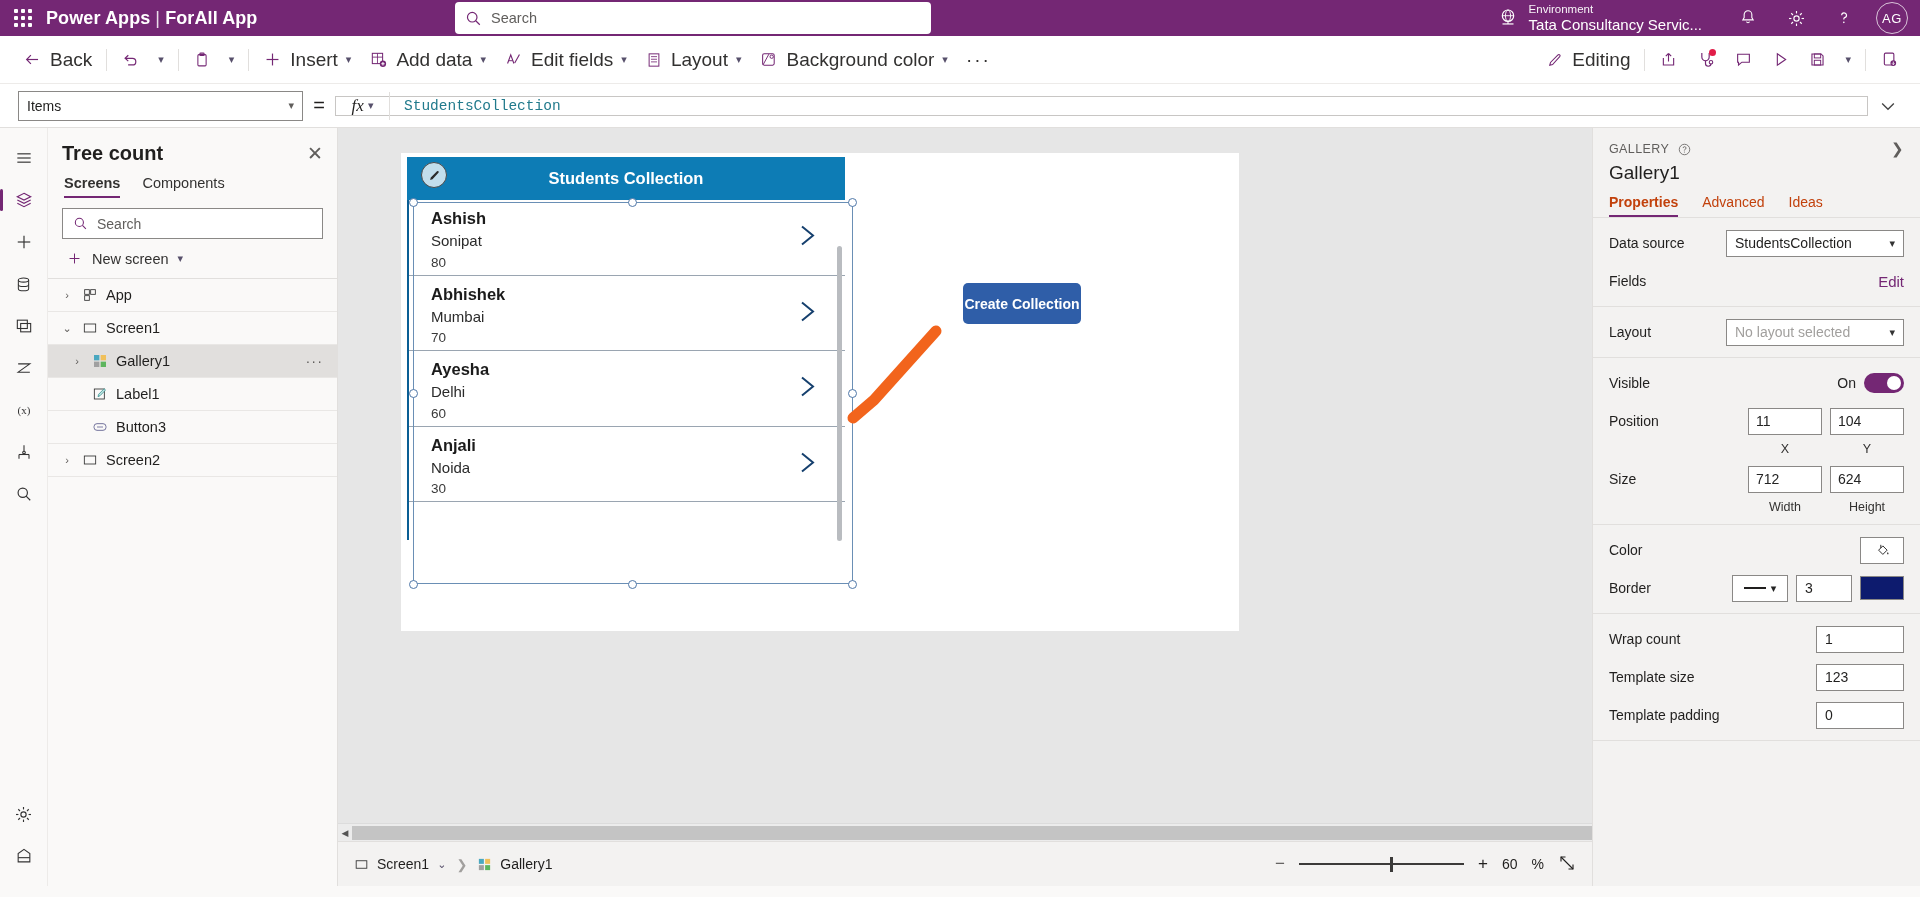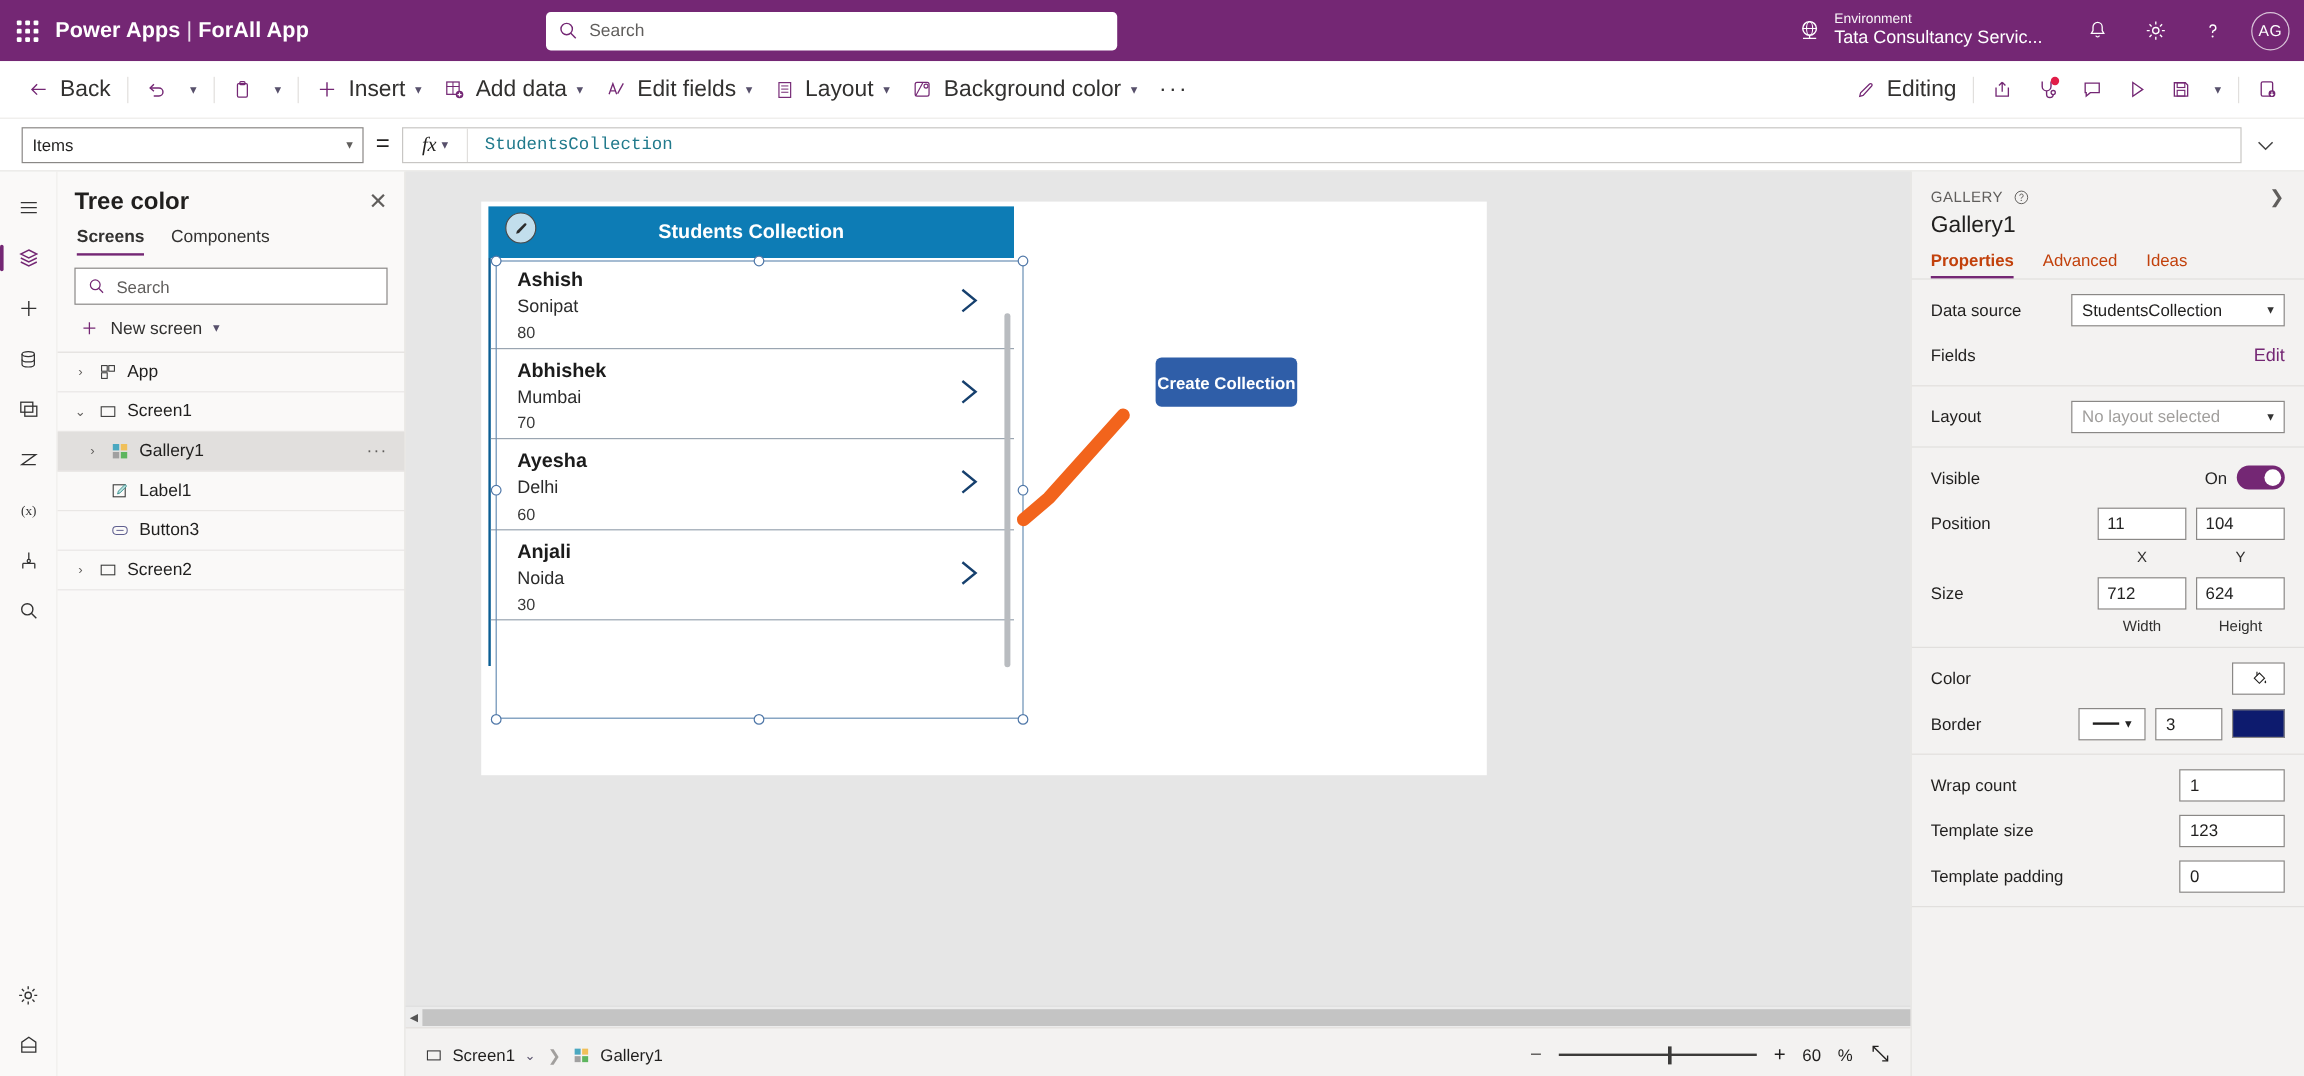--- a/index.html
+++ b/index.html
@@ -5,21 +5,21 @@
   * { box-sizing: border-box; margin:0; padding:0; }
   html,body { width:1920px; height:897px; overflow:hidden; }
   body {
     font-family: "Liberation Sans", sans-serif;
     font-size: 14px;
     color:#242424;
     background:#faf9f8;
   }
   
   .topbar {
-    height:51px; background:#742774; color:#fff;
+    height:36px; background:#742774; color:#fff;
     display:flex; align-items:center; position:relative;
   }
   .waffle { width:46px; display:flex; justify-content:center; cursor:pointer; }
   .waffle-grid { display:grid; grid-template-columns:repeat(3,4px); grid-gap:3px; }
   .waffle-grid i { width:4px; height:4px; background:#fff; border-radius:1px; display:block; }
   .brand { font-size:18px; font-weight:bold; letter-spacing:.1px; white-space:nowrap; }
   .brand .sep { font-weight:normal; opacity:.85; padding:0 5px; }
   .searchwrap {
     position:absolute; left:455px; width:476px; height:32px;
     background:#fff; border-radius:4px; display:flex; align-items:center;
@@ -53,21 +53,21 @@
   
   .fxbar { height:44px; background:#fff; display:flex; align-items:center; gap:0; padding:0 12px 0 18px; border-bottom:1px solid #e1dfdd; }
   .propsel {
     width:285px; height:30px; border:1px solid #8a8886; background:#fff;
     display:flex; align-items:center; padding:0 8px; font-size:14px; color:#201f1e;
     cursor:pointer;
   }
   .propsel .chevd { margin-left:auto; font-size:11px; color:#605e5c; }
   .eq { width:32px; text-align:center; font-size:20px; color:#201f1e; }
   .fxfield {
-    flex:1; height:30px; border:1px solid #c8c6c4; background:#fff;
+    flex:1; height:20px; border:1px solid #c8c6c4; background:#fff;
     display:flex; align-items:center;
   }
   .fxbtn { width:54px; height:28px; display:flex; align-items:center; justify-content:center;
            gap:4px; border-right:1px solid #e1dfdd; cursor:pointer; }
   .fx-i { font-style:italic; font-family:"Liberation Serif", serif; font-size:17px; color:#201f1e; }
   .fxtext { padding-left:14px; font-family:"Liberation Mono", monospace; font-size:14.5px; color:#217a8c; }
   .fxexpand { width:40px; display:flex; align-items:center; justify-content:center; cursor:pointer; color:#444; }
   
   .workspace { display:flex; height:calc(897px - 47px - 48px - 44px); }
   
@@ -518,21 +518,21 @@
           <g fill="none" stroke="#333" stroke-width="1.3">
             <path d="M12 4 L19 9 V19 H5 V9 Z"></path>
             <line x1="5" y1="14" x2="19" y2="14"></line>
           </g>
         </svg>
     </div>
   </div>
 
   <div class="tree">
     <div class="tree-head">
-      <div class="tree-title">Tree color</div>
+      <div class="tree-title">Tree count</div>
       <div class="tree-close">✕</div>
     </div>
     <div class="tabs">
       <div class="tab sel">Screens</div>
       <div class="tab">Components</div>
     </div>
     <div class="tree-search-wrap">
       <div class="tree-search">
         <svg width="15" height="15" viewBox="0 0 20 20">
           <circle cx="8.5" cy="8.5" r="5.4" fill="none" stroke="#742774" stroke-width="1.4"></circle>

